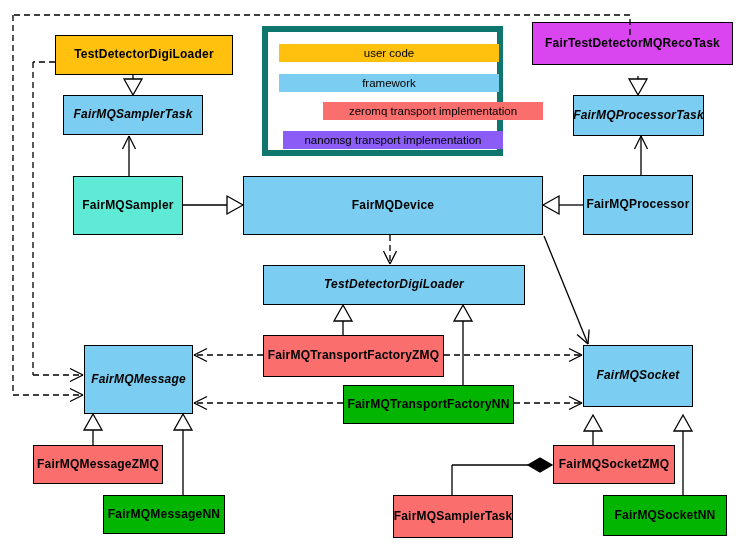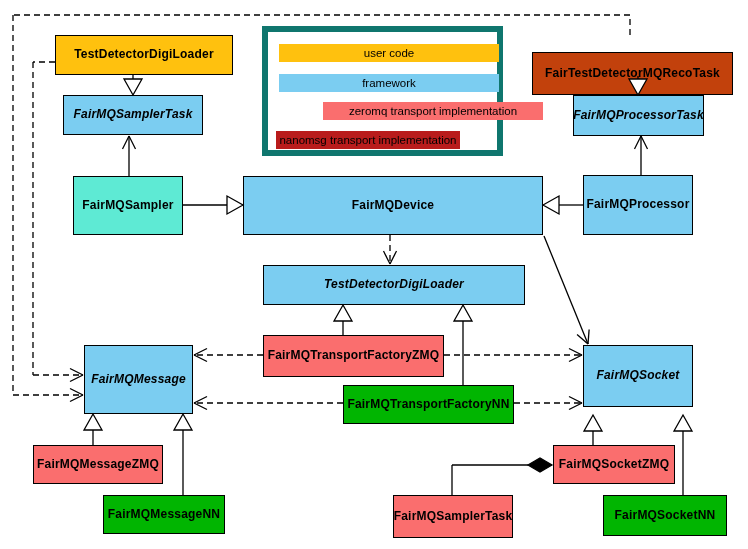--- a/index.html
+++ b/index.html
@@ -34,21 +34,21 @@
   }
 </style>
 </head>
 <body>
 
 <div id="canvas" style="background: rgb(255, 255, 255); padding-left: 11px;">
   <div id="nodes">
       <div class="node" style="left: 55px; top: 35px; width: 178px; height: 40px; background: rgb(255, 193, 14);">
         <span>TestDetectorDigiLoader</span>
       </div>
-      <div class="node" style="left: 532px; top: 52px; width: 201px; height: 43px; background: #c2410c;">
+      <div class="node" style="left: 532px; top: 22px; width: 201px; height: 43px; background: #d946ef;">
         <span>FairTestDetectorMQRecoTask</span>
       </div>
       <div class="node abstract" style="left: 63px; top: 95px; width: 140px; height: 40px; background: rgb(123, 205, 241);">
         <span>FairMQSamplerTask</span>
       </div>
       <div class="node abstract" style="left: 573px; top: 95px; width: 131px; height: 41px; background: rgb(123, 205, 241);">
         <span>FairMQProcessorTask</span>
       </div>
       <div class="node" style="left: 73px; top: 176px; width: 110px; height: 59px; background: #5eead4;">
         <span>FairMQSampler</span>
@@ -93,21 +93,21 @@
   <div id="legend-frame" style="left: 262px; top: 26px; width: 241px; height: 130px;">
       <div class="legend-chip" style="left: 11px; top: 12px; width: 220px; height: 18px; background: rgb(255, 193, 14);">
         <span>user code</span>
       </div>
       <div class="legend-chip" style="left: 11px; top: 42px; width: 220px; height: 18px; background: rgb(123, 205, 241);">
         <span>framework</span>
       </div>
       <div class="legend-chip" style="left: 11px; top: 70px; width: 220px; height: 18px; background: rgb(250, 110, 110); margin-left: 44px;">
         <span>zeromq transport implementation</span>
       </div>
-      <div class="legend-chip" style="left: 8px; top: 99px; width: 184px; height: 18px; background: #b91c1c;">
+      <div class="legend-chip" style="left: 15px; top: 99px; width: 220px; height: 18px; background: #8b5cf6;">
         <span>nanomsg transport implementation</span>
       </div>
     </div>
   <svg id="edges" width="748" height="549" viewBox="0 0 748 549">
       <polygon points="133,95 124,79 142,79" fill="#ffffff" stroke="#000000" stroke-width="1.3"></polygon>
       <line x1="133" y1="75" x2="133" y2="79" stroke="#000000" stroke-width="1.3"></line>
       <polygon points="638,95 629,79 647,79" fill="#ffffff" stroke="#000000" stroke-width="1.3"></polygon>
       <line x1="638" y1="76" x2="638" y2="79" stroke="#000000" stroke-width="1.3"></line>
       <polygon points="243,205 227,214 227,196" fill="#ffffff" stroke="#000000" stroke-width="1.3"></polygon>
       <line x1="183" y1="205" x2="227" y2="205" stroke="#000000" stroke-width="1.3"></line>

